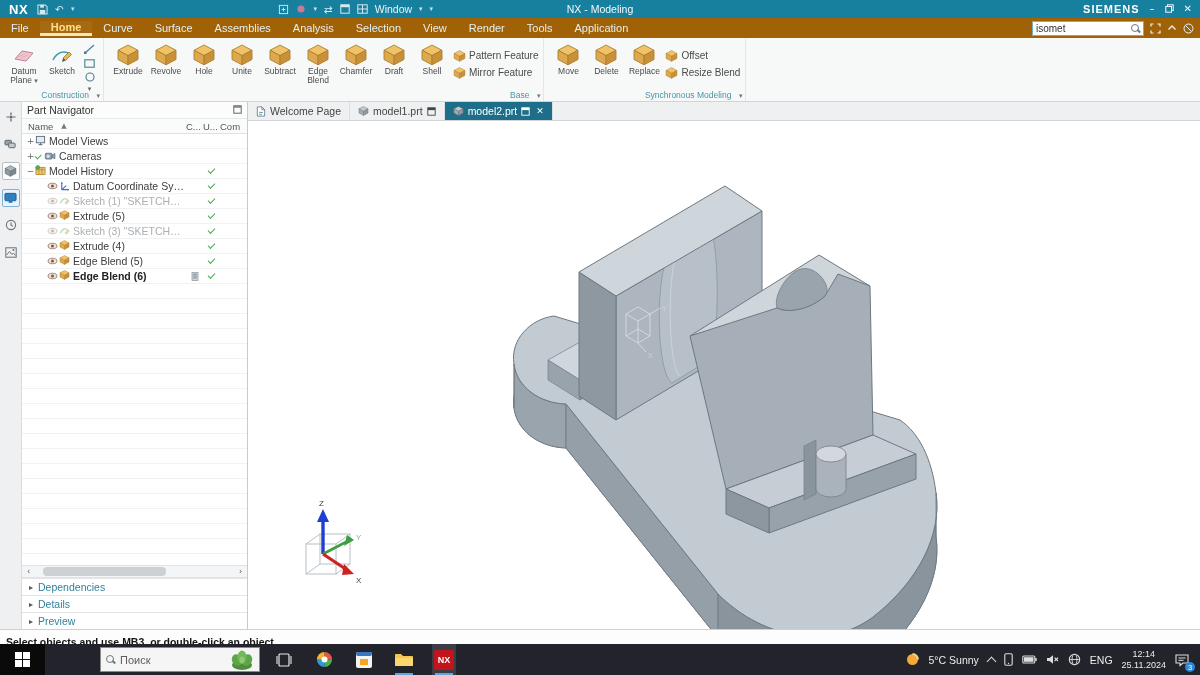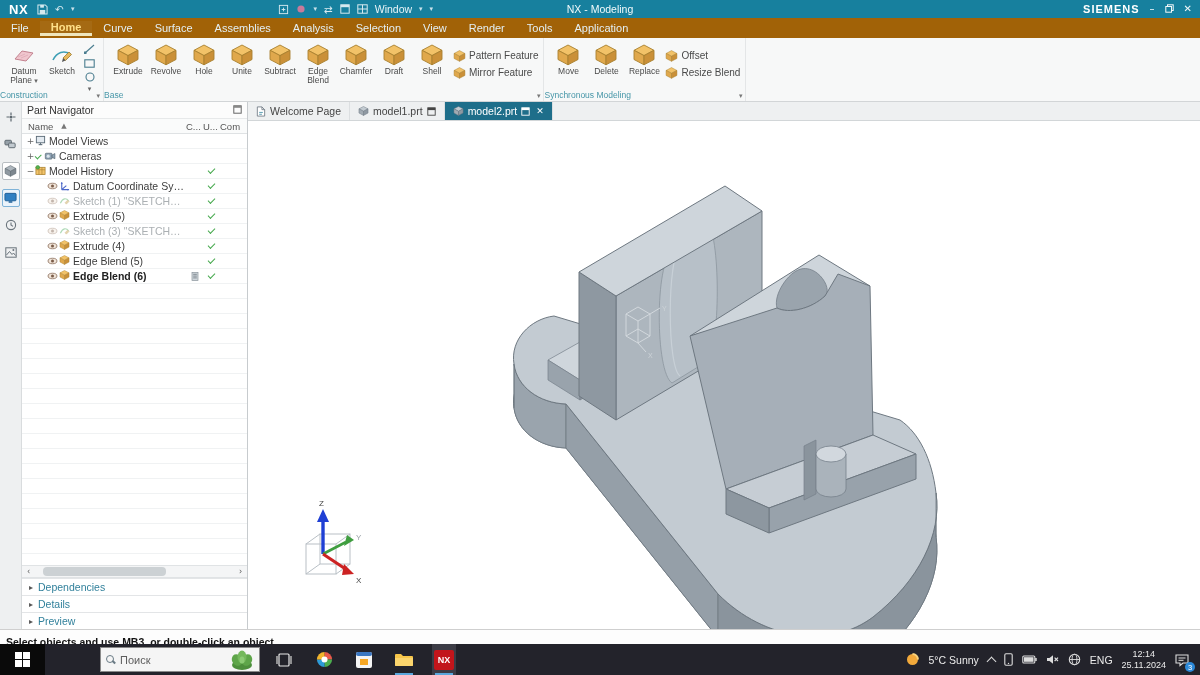--- a/index.html
+++ b/index.html
@@ -27,21 +27,21 @@
 .cmdbox{width:112px;height:15px;background:#fff;border:1px solid #6fb2c4;display:flex;align-items:center;font-size:10px;color:#333;padding:0 3px}
 .cmdbox .val{flex:1;overflow:hidden;white-space:nowrap}
 .mag{position:relative;width:9px;height:9px}
 .mag::before{content:"";position:absolute;left:0;top:0;width:6px;height:6px;border:1.4px solid #6a7b85;border-radius:50%}
 .mag::after{content:"";position:absolute;left:6px;top:6px;width:3.5px;height:1.6px;background:#6a7b85;transform:rotate(45deg)}
 .micon{color:#eaf4f8;display:flex;align-items:center}
 
 
 .ribbon{position:absolute;top:38px;left:0;right:0;height:64px;background:#f7f8f8;border-bottom:1px solid #d2d5d7;display:flex;z-index:28}
 .rgroup{position:relative;height:100%;padding:2px 5px 12px 5px;border-right:1px solid #e4e6e7;display:flex;align-items:flex-start}
-.glabel{position:absolute;bottom:1px;left:0;right:14px;text-align:left;font-size:8.5px;color:#4796a8;white-space:nowrap}
+.glabel{position:absolute;bottom:1px;left:0;right:14px;text-align:right;font-size:8.5px;color:#4796a8;white-space:nowrap}
 .gcaret{position:absolute;bottom:1px;right:3px;font-size:7px;color:#777}
 .rbtn{width:38px;display:flex;flex-direction:column;align-items:center;font-size:8.5px;color:#4a4a4a;text-align:center;line-height:1.1;padding-top:3px;cursor:default}
 .rbtn .ric{height:24px;display:flex;align-items:center}
 .rbtn .caret{font-size:7px;color:#666}
 .rstack{display:flex;flex-direction:column;padding-top:7px;margin-left:2px}
 .srow{display:flex;align-items:center;font-size:10px;color:#4a4a4a;height:17px;gap:3px;white-space:nowrap;cursor:default}
 .toolscol{display:flex;flex-direction:column;align-items:center;width:17px;padding-top:3px;gap:2px}
 .toolscol .ti{display:flex;align-items:center;justify-content:center;height:12px}
 
 
@@ -173,20 +173,42 @@
         <div class="mtab">Curve</div>
         <div class="mtab">Surface</div>
         <div class="mtab">Assemblies</div>
         <div class="mtab">Analysis</div>
         <div class="mtab">Selection</div>
         <div class="mtab">View</div>
         <div class="mtab">Render</div>
         <div class="mtab">Tools</div>
         <div class="mtab">Application</div>
       </div>
+    <div class="menu-right">
+      <div class="cmdbox">
+        <span class="val">isomet</span>
+        <span class="mag"></span>
+      </div>
+      <span class="micon">
+          <svg width="11" height="11" viewBox="0 0 11 11">
+            <path d="M1 3.5 V1 H3.5 M7.5 1 H10 V3.5 M10 7.5 V10 H7.5 M3.5 10 H1 V7.5" fill="none" stroke="#eaf4f8" stroke-width="1.2"></path>
+          </svg>
+        </span>
+      <span class="micon">
+          <svg width="10" height="8" viewBox="0 0 10 8">
+            <path d="M1.5 5.5 L5 2 L8.5 5.5" fill="none" stroke="#eaf4f8" stroke-width="1.3"></path>
+          </svg>
+        </span>
+      <span class="micon">
+          <svg width="11" height="11" viewBox="0 0 11 11">
+            <circle cx="5.5" cy="5.5" r="4.5" fill="none" stroke="#eaf4f8"></circle>
+            <path d="M2.4 2.4 L8.6 8.6" stroke="#eaf4f8"></path>
+          </svg>
+        </span>
+    </div>
   </div>
 
   <div class="ribbon">
     <div style="display:flex;height:100%">
         <div class="rgroup">
           <div class="rbtn">
             <span class="ric">
               <svg width="24" height="20" viewBox="0 0 24 20">
                 <path d="M3 14 10 6 21 8 14 16Z" fill="#f0c6ce" stroke="#c3828f"></path>
                 <path d="M6 12 13 9 M9 13 16 10" stroke="#dba6b1" stroke-width="0.7"></path>

